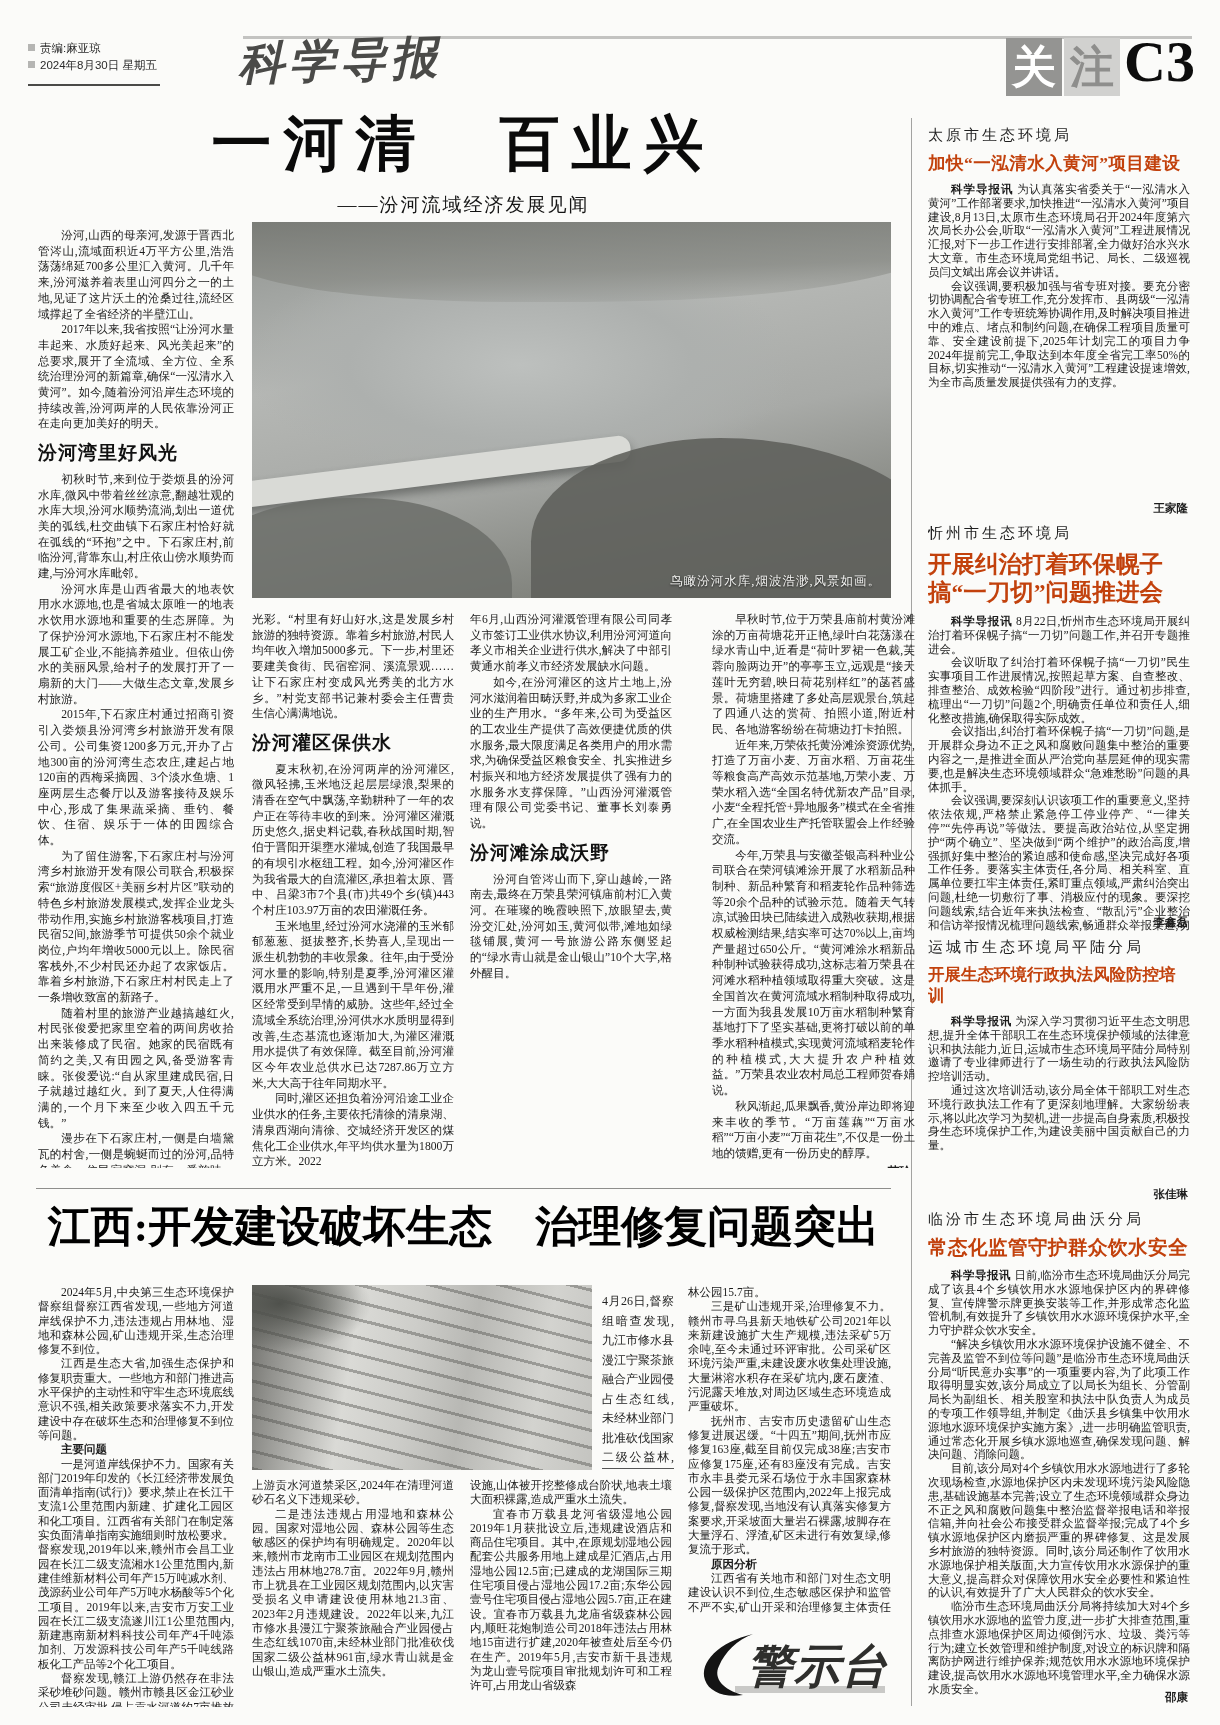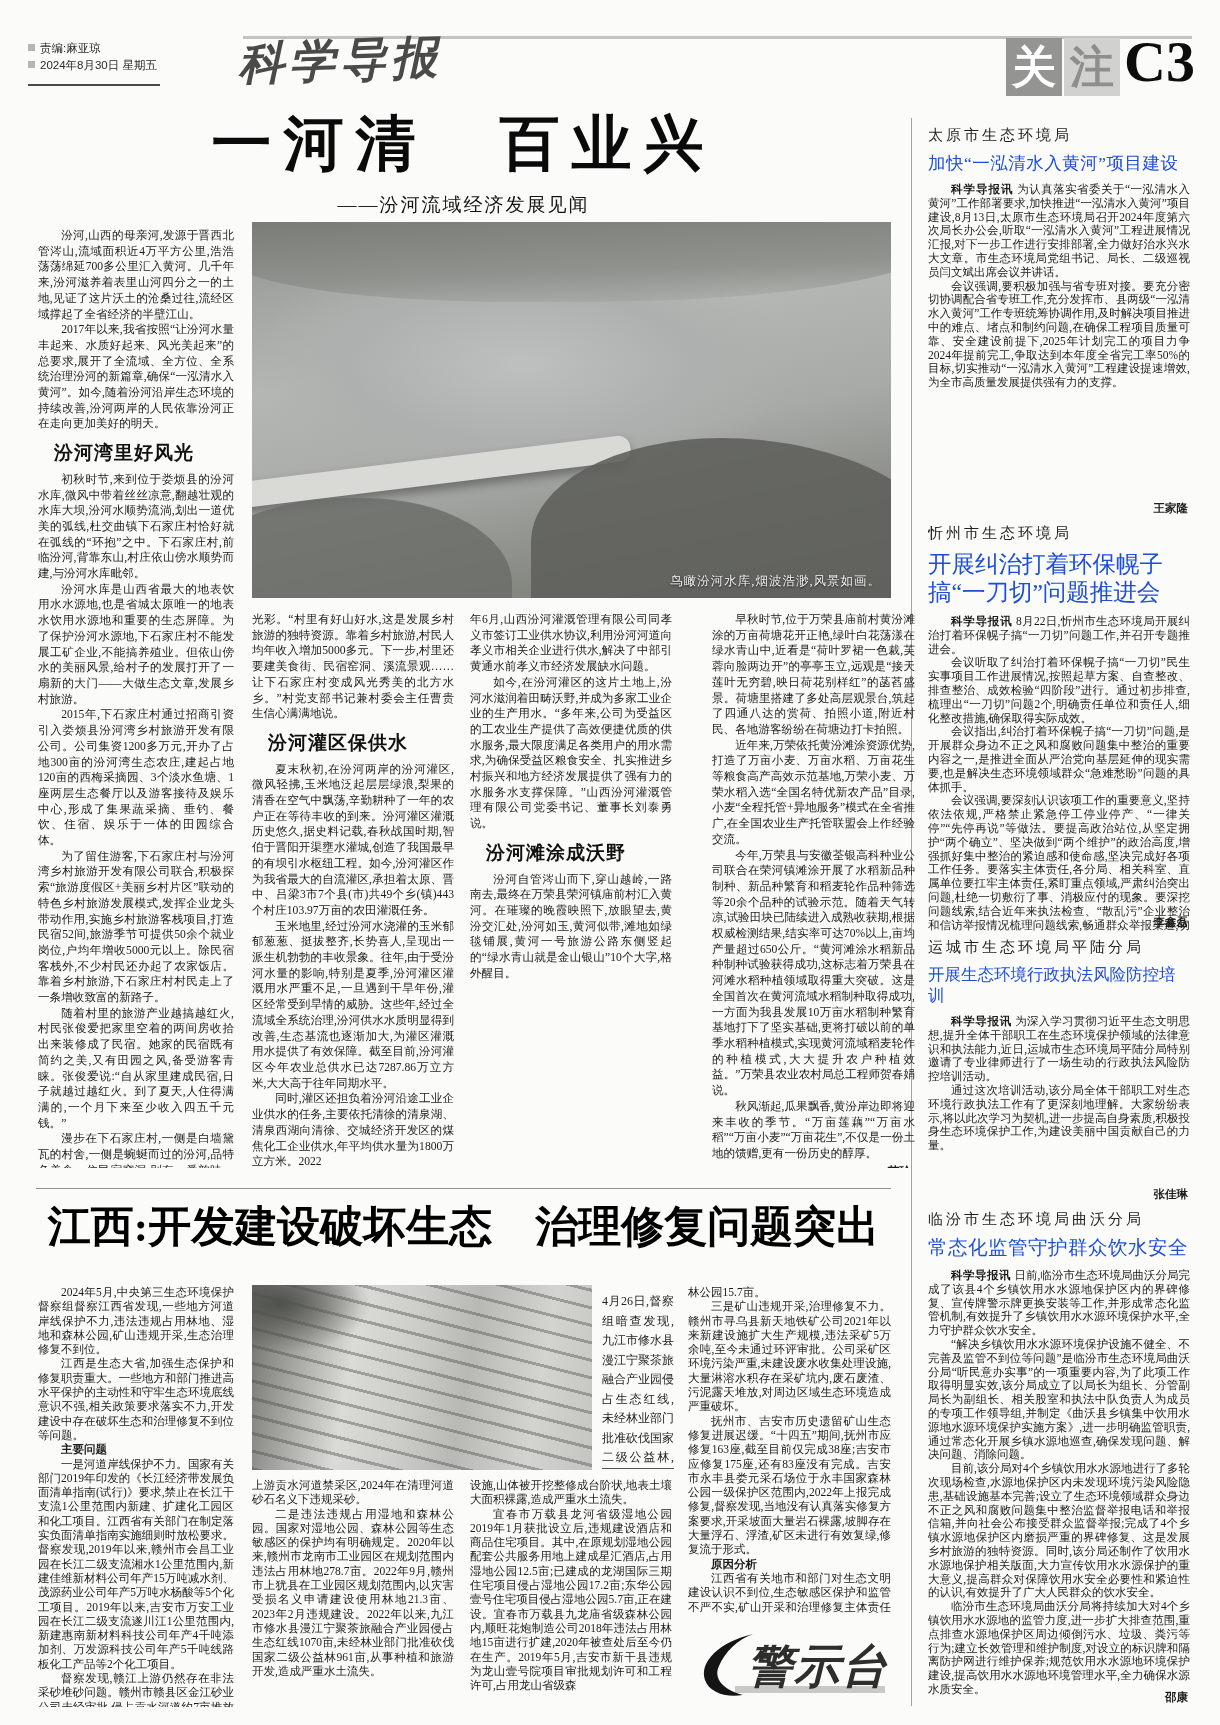--- a/index.html
+++ b/index.html
@@ -40,27 +40,27 @@
   .pm-hill{position:absolute;right:-60px;bottom:-70px;width:420px;height:230px;background:#5f615c;
       border-radius:45% 55% 20% 30%;opacity:.9;}
   .pm-hill2{position:absolute;left:-70px;bottom:-90px;width:330px;height:190px;background:#6b6d68;
       border-radius:50% 45% 30% 20%;opacity:.85;}
   .photo-cap{position:absolute;right:10px;bottom:8px;font-size:12.5px;color:#f4f4f2;
       letter-spacing:1px;text-shadow:0 1px 2px rgba(0,0,0,.8);}
   .mcol{position:absolute;overflow:hidden;font-size:11.6px;line-height:15.7px;text-align:justify;color:#1b1b1b;}
   .mcol p{margin:0;text-indent:2em;}
   .mcol p.cont{text-indent:0;}
   .col-subhead{font-family:"Liberation Sans",sans-serif;font-weight:bold;font-size:19px;
-      letter-spacing:1px;margin:13px 16px 11px;color:#111;}
+      letter-spacing:1px;margin:13px 0 11px;color:#111;}
   .inline-subhead{font-weight:bold;text-indent:2em;line-height:inherit;}
   .m-byline{text-align:right;font-weight:bold;margin-top:2px;padding-right:4px;}
   
   .sb-article{position:absolute;left:928px;width:262px;overflow:hidden;}
   .sb-kicker{font-size:15px;letter-spacing:3px;color:#1f1f1f;margin-bottom:7px;}
-  .sb-headline{font-family:"Liberation Serif",serif;font-weight:normal;color:#1d4ed8;margin-bottom:9px;}
+  .sb-headline{font-family:"Liberation Serif",serif;font-weight:bold;color:#c2410c;margin-bottom:9px;}
   .hl-1{font-size:17.5px;line-height:22px;letter-spacing:0.5px;}
   .hl-2{font-size:23.5px;line-height:28px;}
   .hl-3{font-size:16.5px;line-height:21px;}
   .hl-4{font-size:19.5px;line-height:24px;letter-spacing:0.5px;}
   .sb-body{font-size:11.5px;line-height:13.8px;text-align:justify;color:#1b1b1b;}
   .sb-body p{margin:0;text-indent:2em;}
   .sb-body strong{letter-spacing:0.5px;}
   .sb-byline{position:absolute;right:2px;bottom:2px;font-weight:bold;font-size:11.5px;}
   
   .b-head{position:absolute;left:36px;top:1198px;width:855px;text-align:center;
@@ -190,21 +190,21 @@
 
   <div class="bcol" style="left:38px;top:1285px;width:196px;height:422px;">
       <p>2024年5月,中央第三生态环境保护督察组督察江西省发现,一些地方河道岸线保护不力,违法违规占用林地、湿地和森林公园,矿山违规开采,生态治理修复不到位。</p>
       <p>江西是生态大省,加强生态保护和修复职责重大。一些地方和部门推进高水平保护的主动性和守牢生态环境底线意识不强,相关政策要求落实不力,开发建设中存在破坏生态和治理修复不到位等问题。</p>
       <div class="inline-subhead">主要问题</div>
       <p>一是河道岸线保护不力。国家有关部门2019年印发的《长江经济带发展负面清单指南(试行)》要求,禁止在长江干支流1公里范围内新建、扩建化工园区和化工项目。江西省有关部门在制定落实负面清单指南实施细则时放松要求。督察发现,2019年以来,赣州市会昌工业园在长江二级支流湘水1公里范围内,新建佳维新材料公司年产15万吨减水剂、茂源药业公司年产5万吨水杨酸等5个化工项目。2019年以来,吉安市万安工业园在长江二级支流遂川江1公里范围内,新建惠南新材料科技公司年产4千吨添加剂、万发源科技公司年产5千吨线路板化工产品等2个化工项目。</p>
       <p>督察发现,赣江上游仍然存在非法采砂堆砂问题。赣州市赣县区金江砂业公司未经审批,侵占贡水河道约7亩堆放砂石,2024年在贡水河道禁采区违规采砂。于都振鑫建材公司采砂船违规进入梓山镇山峰坝大桥</p>
     </div>
   <div class="bcol" style="left:252px;top:1478px;width:202px;height:229px;">
       <p class="cont">上游贡水河道禁采区,2024年在清理河道砂石名义下违规采砂。</p>
-      <p>二是违法违规占用湿地和森林公园。国家对湿地公园、森林公园等生态敏感区的保护均有明确规定。2020年以来,赣州市龙南市工业园区在规划范围内违法占用林地278.7亩。2022年9月,赣州市上犹县在工业园区规划范围内,以灾害受损名义申请建设使用林地21.3亩、2023年2月违规建设。2022年以来,九江市修水县漫江宁聚茶旅融合产业园侵占生态红线1070亩,未经林业部门批准砍伐国家二级公益林961亩,从事种植和旅游开发,造成严重水土流失。</p>
+      <p>二是违法违规占用湿地和森林公园。国家对湿地公园、森林公园等生态敏感区的保护均有明确规定。2020年以来,赣州市龙南市工业园区在规划范围内违法占用林地278.7亩。2022年9月,赣州市上犹县在工业园区规划范围内,以灾害受损名义申请建设使用林地21.3亩、2023年2月违规建设。2022年以来,九江市修水县漫江宁聚茶旅融合产业园侵占生态红线1070亩,未经林业部门批准砍伐国家二级公益林961亩,绿水青山就是金山银山,造成严重水土流失。</p>
     </div>
   <div class="bcol" style="left:470px;top:1478px;width:202px;height:229px;">
       <p class="cont">设施,山体被开挖整修成台阶状,地表土壤大面积裸露,造成严重水土流失。</p>
       <p>宜春市万载县龙河省级湿地公园2019年1月获批设立后,违规建设酒店和商品住宅项目。其中,在原规划湿地公园配套公共服务用地上建成星汇酒店,占用湿地公园12.5亩;已建成的龙湖国际三期住宅项目侵占湿地公园17.2亩;东华公园壹号住宅项目侵占湿地公园5.7亩,正在建设。宜春市万载县九龙庙省级森林公园内,顺旺花炮制造公司2018年违法占用林地15亩进行扩建,2020年被查处后至今仍在生产。2019年5月,吉安市新干县违规为龙山壹号院项目审批规划许可和工程许可,占用龙山省级森</p>
     </div>
   <div class="bcol" style="left:688px;top:1285px;width:203px;height:330px;">
     <div>
         <p class="cont">林公园15.7亩。</p>
         <p>三是矿山违规开采,治理修复不力。赣州市寻乌县新天地铁矿公司2021年以来新建设施扩大生产规模,违法采矿5万余吨,至今未通过环评审批。公司采矿区环境污染严重,未建设废水收集处理设施,大量淋溶水积存在采矿坑内,废石废渣、污泥露天堆放,对周边区域生态环境造成严重破坏。</p>
         <p>抚州市、吉安市历史遗留矿山生态修复进展迟缓。“十四五”期间,抚州市应修复163座,截至目前仅完成38座;吉安市应修复175座,还有83座没有完成。吉安市永丰县娄元采石场位于永丰国家森林公园一级保护区范围内,2022年上报完成修复,督察发现,当地没有认真落实修复方案要求,开采坡面大量岩石裸露,坡脚存在大量浮石、浮渣,矿区未进行有效复绿,修复流于形式。</p>

